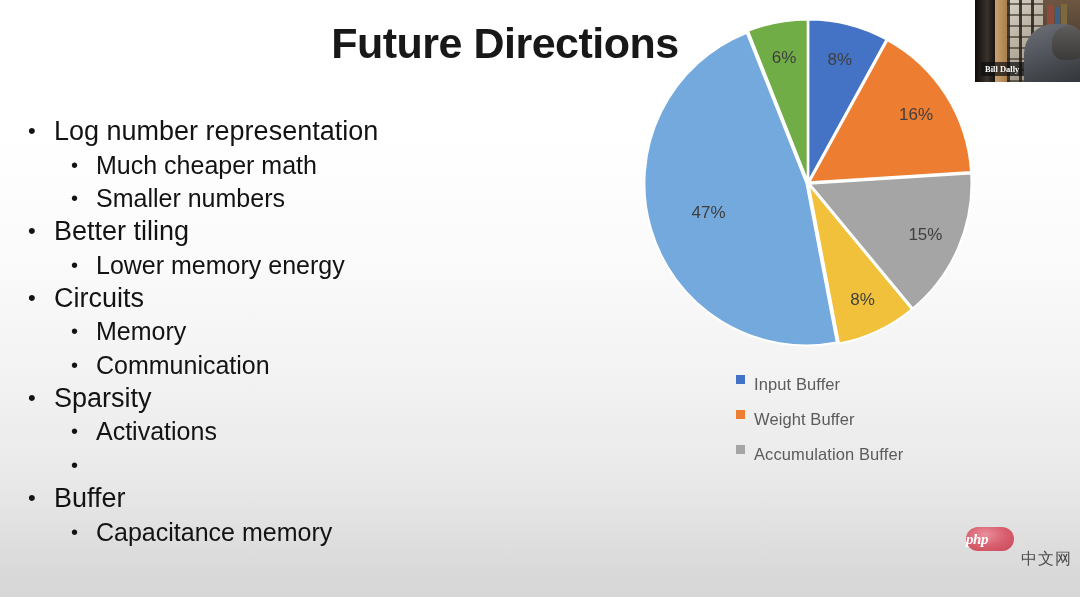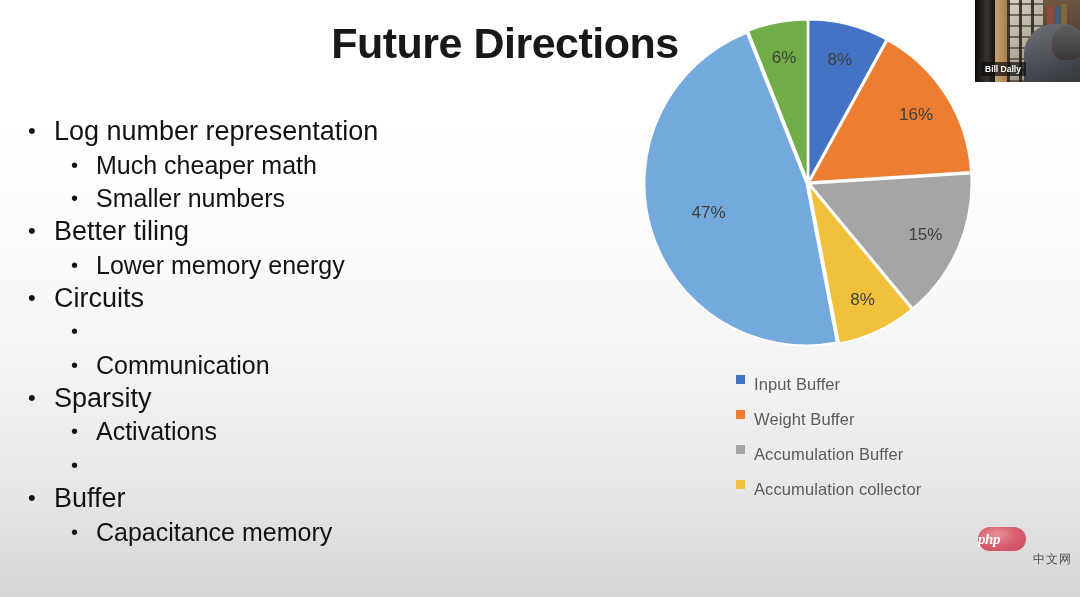--- a/index.html
+++ b/index.html
@@ -121,20 +121,21 @@
 
   
   #webcam-overlay {
     position: absolute;
     right: 0;
     top: 0;
     width: 105px;
     height: 82px;
     overflow: hidden;
     background: #2a2522;
+    font-family: Liberation Serif, serif;
   }
   .cam-wallA {
     position: absolute; left: 0; top: 0;
     width: 20px; height: 82px;
     background: linear-gradient(90deg,#0d0b0a 0%, #3a322b 60%, #171310 100%);
   }
   .cam-doorframe {
     position: absolute; left: 20px; top: 0;
     width: 12px; height: 82px;
     background: linear-gradient(90deg,#c9a271 0%, #a97f4c 100%);
@@ -202,21 +203,21 @@
     font-style: italic;
     font-weight: bold;
     font-size: 15px;
     line-height: 24px;
     text-align: left;
     letter-spacing: -0.4px;
   }
   #watermark-cn {
     margin-left: 7px;
     color: #4c4c4c;
-    font-size: 12px;
+    font-size: 16px;
     line-height: 24px;
     font-family: "DejaVu Sans", sans-serif;
     letter-spacing: 1px;
     margin-top: 40px;
   }
 </style>
 </head>
 <body>
 
 <div id="slide">
@@ -243,20 +244,21 @@
       <div class="bullet-row lvl2">
         <span class="bullet-mark">•</span>
         <span class="bullet-text">Lower memory energy</span>
       </div>
       <div class="bullet-row lvl1">
         <span class="bullet-mark">•</span>
         <span class="bullet-text">Circuits</span>
       </div>
       <div class="bullet-row lvl2">
         <span class="bullet-mark">•</span>
+        <span class="bullet-text">Memory</span>
       </div>
       <div class="bullet-row lvl2">
         <span class="bullet-mark">•</span>
         <span class="bullet-text">Communication</span>
       </div>
       <div class="bullet-row lvl1">
         <span class="bullet-mark">•</span>
         <span class="bullet-text">Sparsity</span>
       </div>
       <div class="bullet-row lvl2">
@@ -303,24 +305,20 @@
         <span class="legend-label">Input Buffer</span>
       </div>
       <div class="legend-row">
         <span class="legend-swatch" style="background: rgb(237, 125, 49);"></span>
         <span class="legend-label">Weight Buffer</span>
       </div>
       <div class="legend-row">
         <span class="legend-swatch" style="background: rgb(165, 165, 165);"></span>
         <span class="legend-label">Accumulation Buffer</span>
       </div>
-      <div class="legend-row">
-        <span class="legend-swatch" style="background: rgb(242, 193, 60);"></span>
-        <span class="legend-label">Accumulation collector</span>
-      </div>
     </div>
 
   <div id="webcam-overlay">
     <div class="cam-wallA"></div>
     <div class="cam-doorframe"></div>
     <div class="cam-window"></div>
     <div class="cam-shelf"></div>
     <div class="cam-book1"></div>
     <div class="cam-book2"></div>
     <div class="cam-book3"></div>

